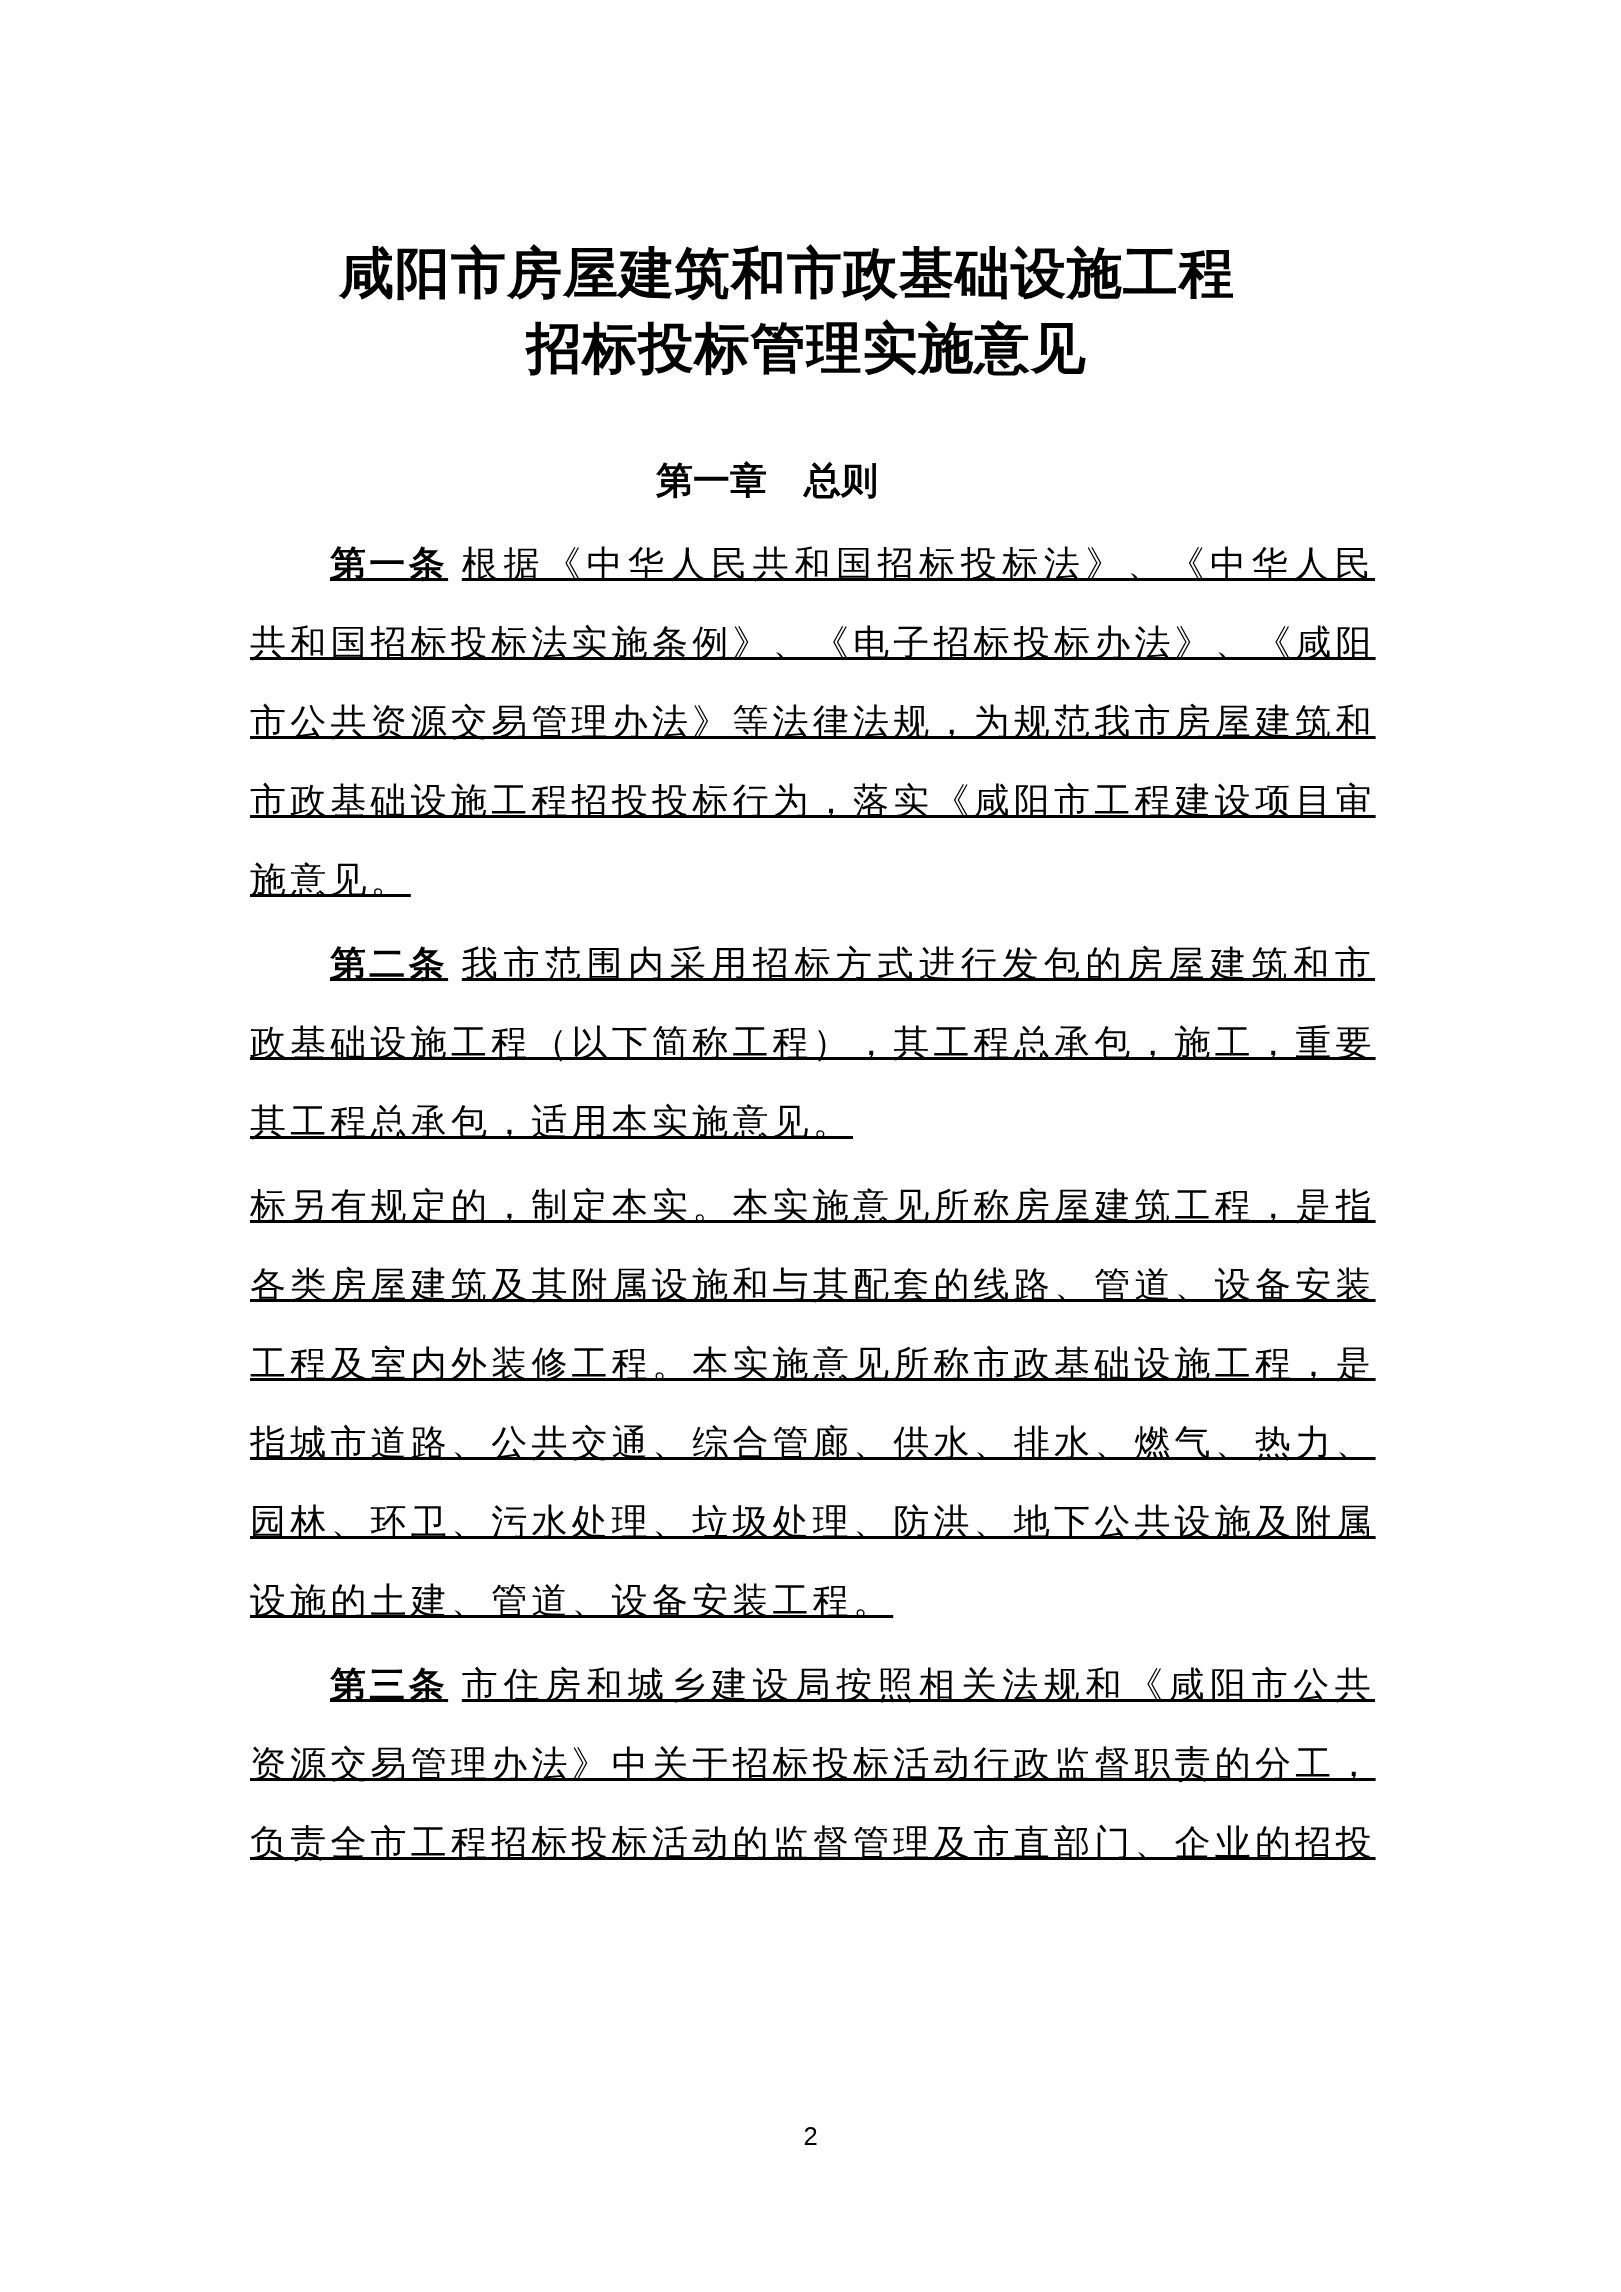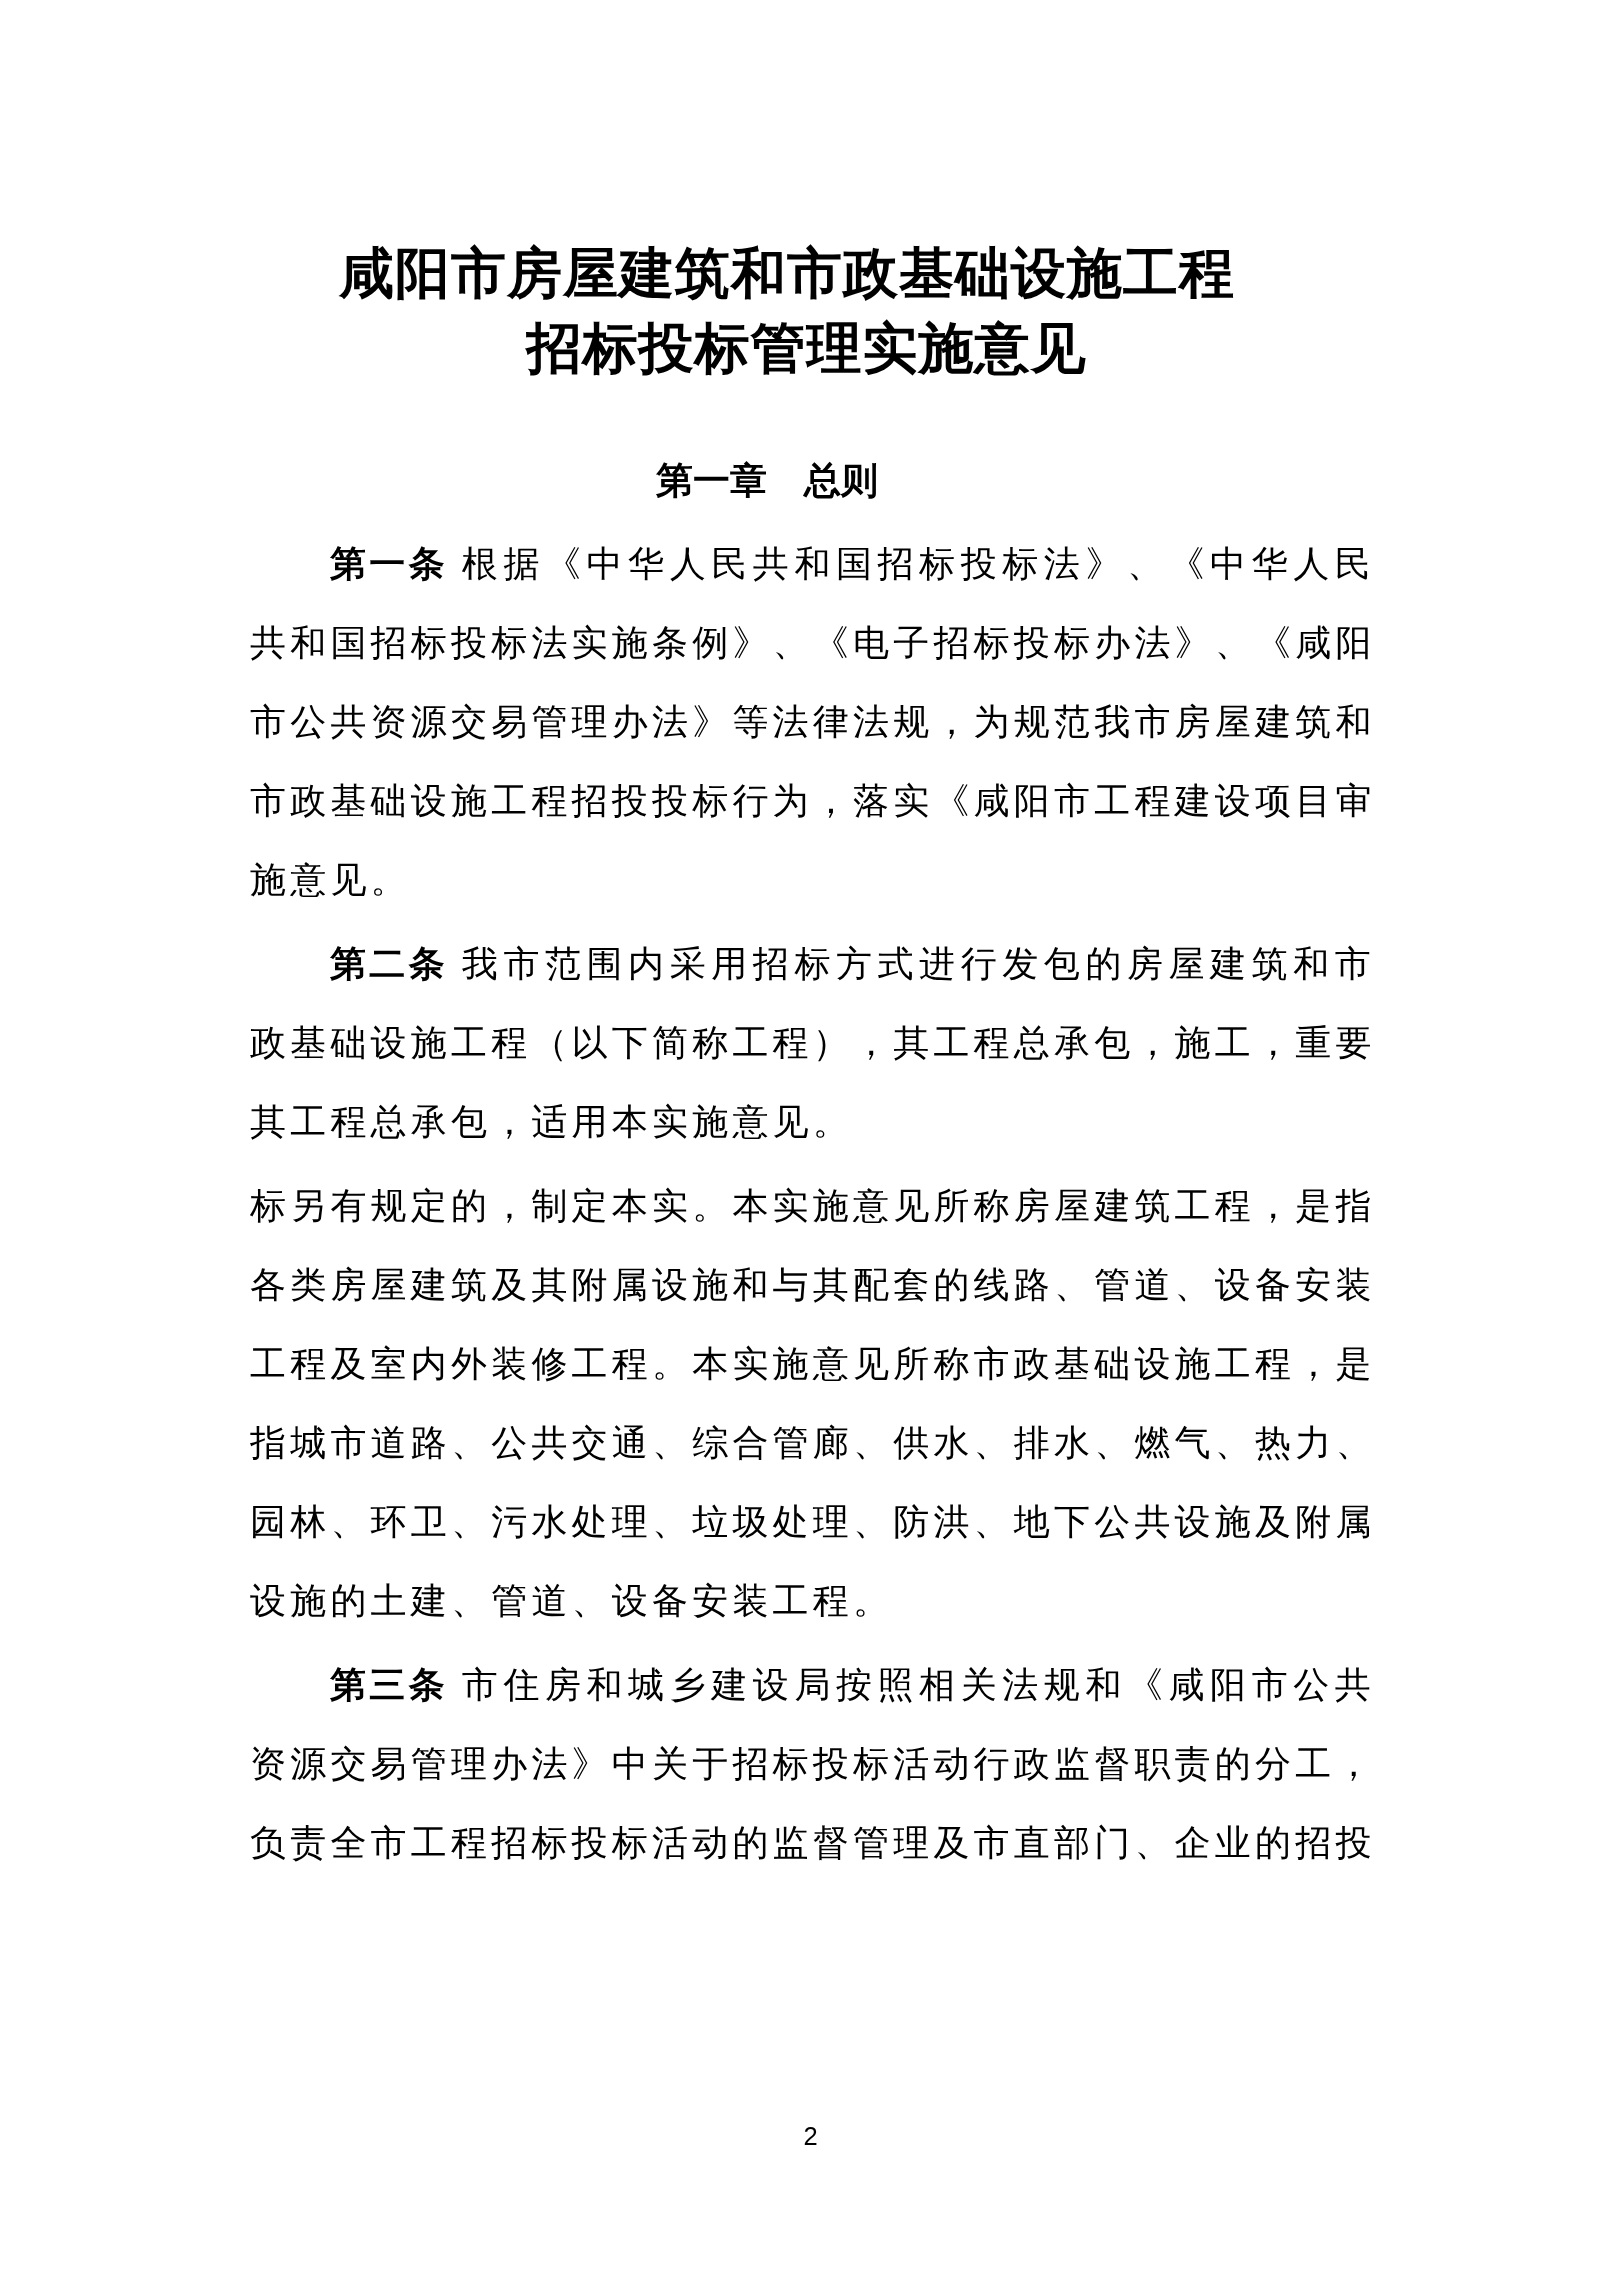--- a/index.html
+++ b/index.html
@@ -61,20 +61,21 @@
       display: block;
       height: 79px;
       line-height: 57px;
       font-size: 36px;
       letter-spacing: 4.2px;
       white-space: nowrap;
       font-family: "DejaVu Serif", "Liberation Serif", serif;
       text-align: justify;
       text-align-last: justify;
       width: 1125px;
+      text-decoration: underline;
     }
     .line.last {
       text-align-last: left;
     }
     .line.first {
       padding-left: 80px;
       width: 1045px;
     }
     .article-label {
       font-family: "DejaVu Sans", "Liberation Sans", sans-serif;

